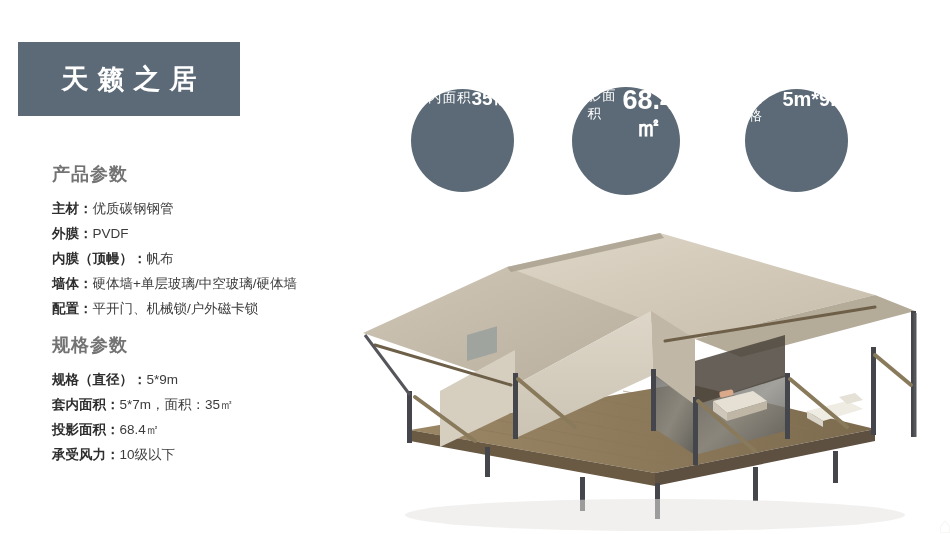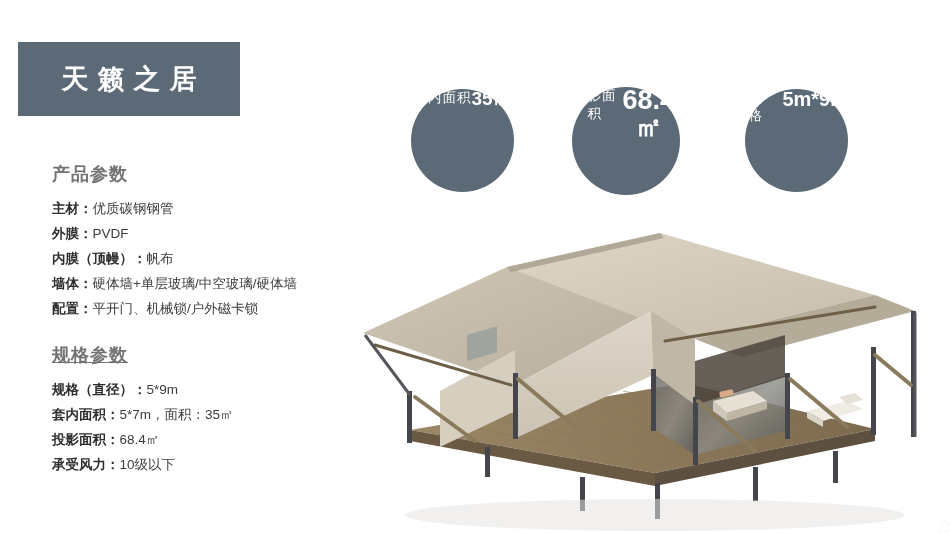--- a/index.html
+++ b/index.html
@@ -50,22 +50,21 @@
     width: 330px;
   }
   .spec-heading {
     color: #737373;
     font-size: 18px;
     font-weight: bold;
     margin: 0 0 10px 0;
     letter-spacing: 1px;
   }
   .spec-heading.second {
-    margin-top: 22px;
-    text-decoration: underline;
+    margin-top: 12px;
   }
   .spec-row {
     font-size: 13.5px;
     color: #3c3c3c;
     line-height: 25px;
     white-space: nowrap;
   }
   .spec-label {
     font-weight: bold;
     color: #2e2e2e;

